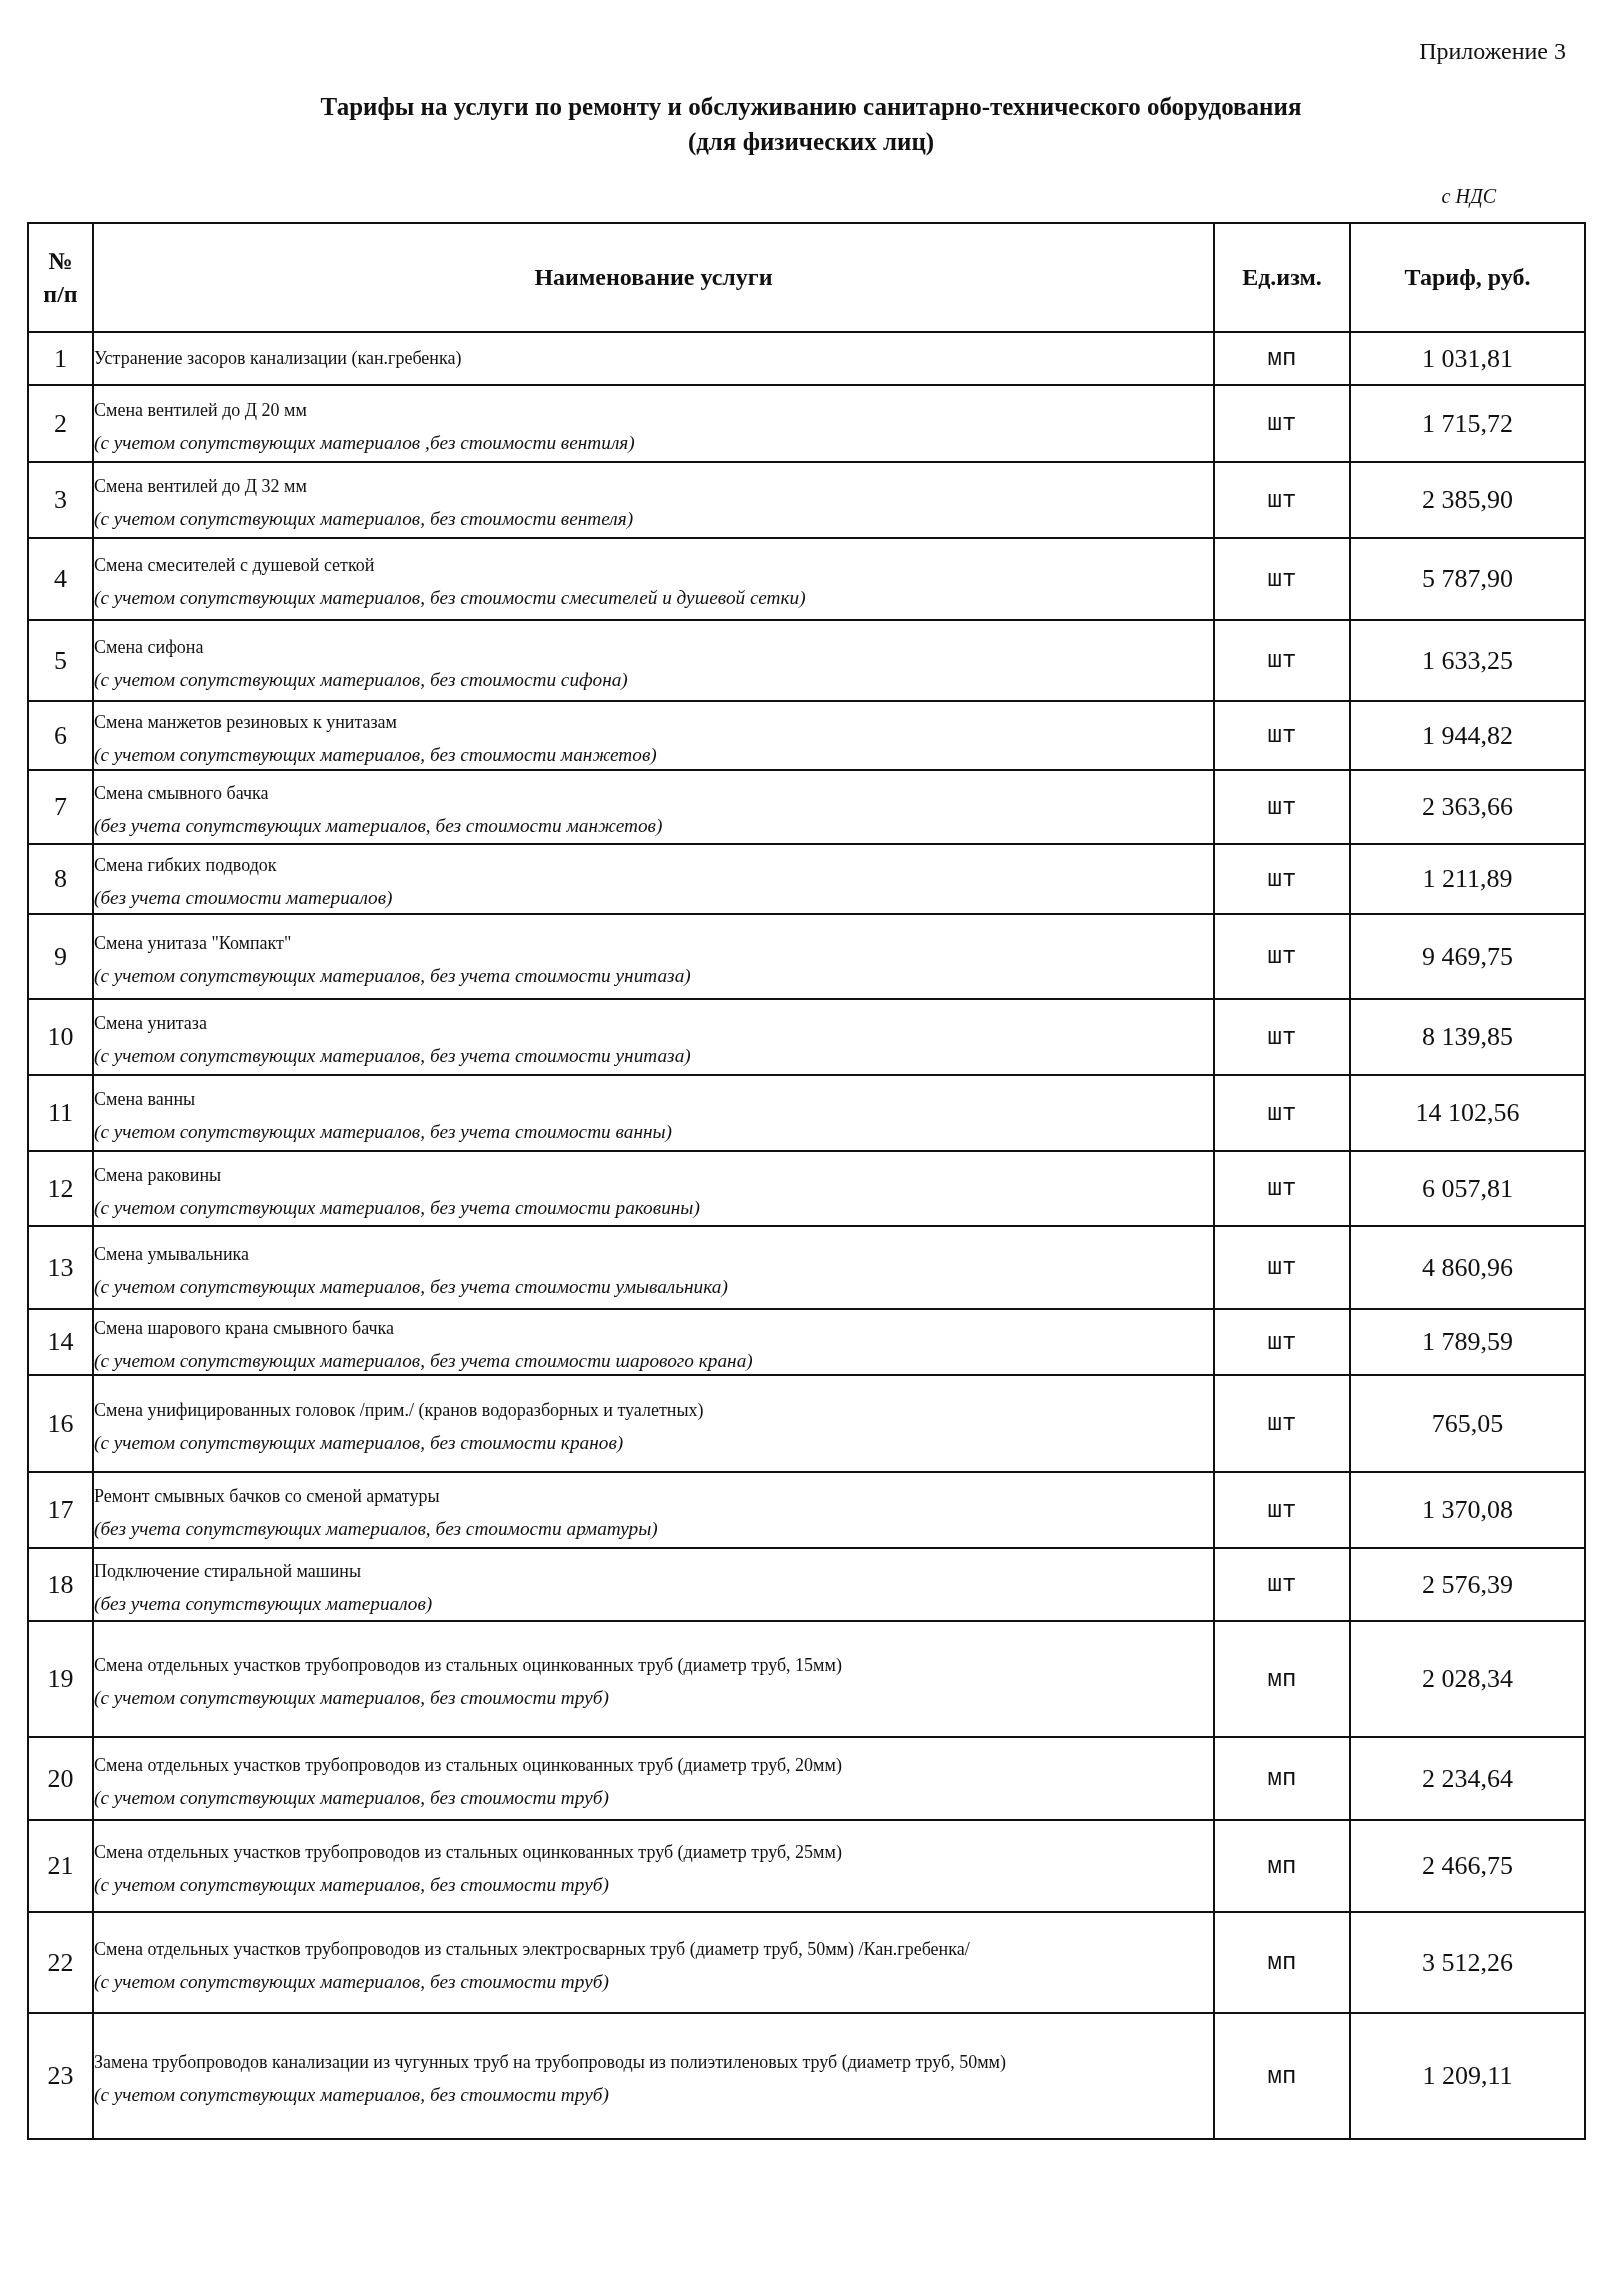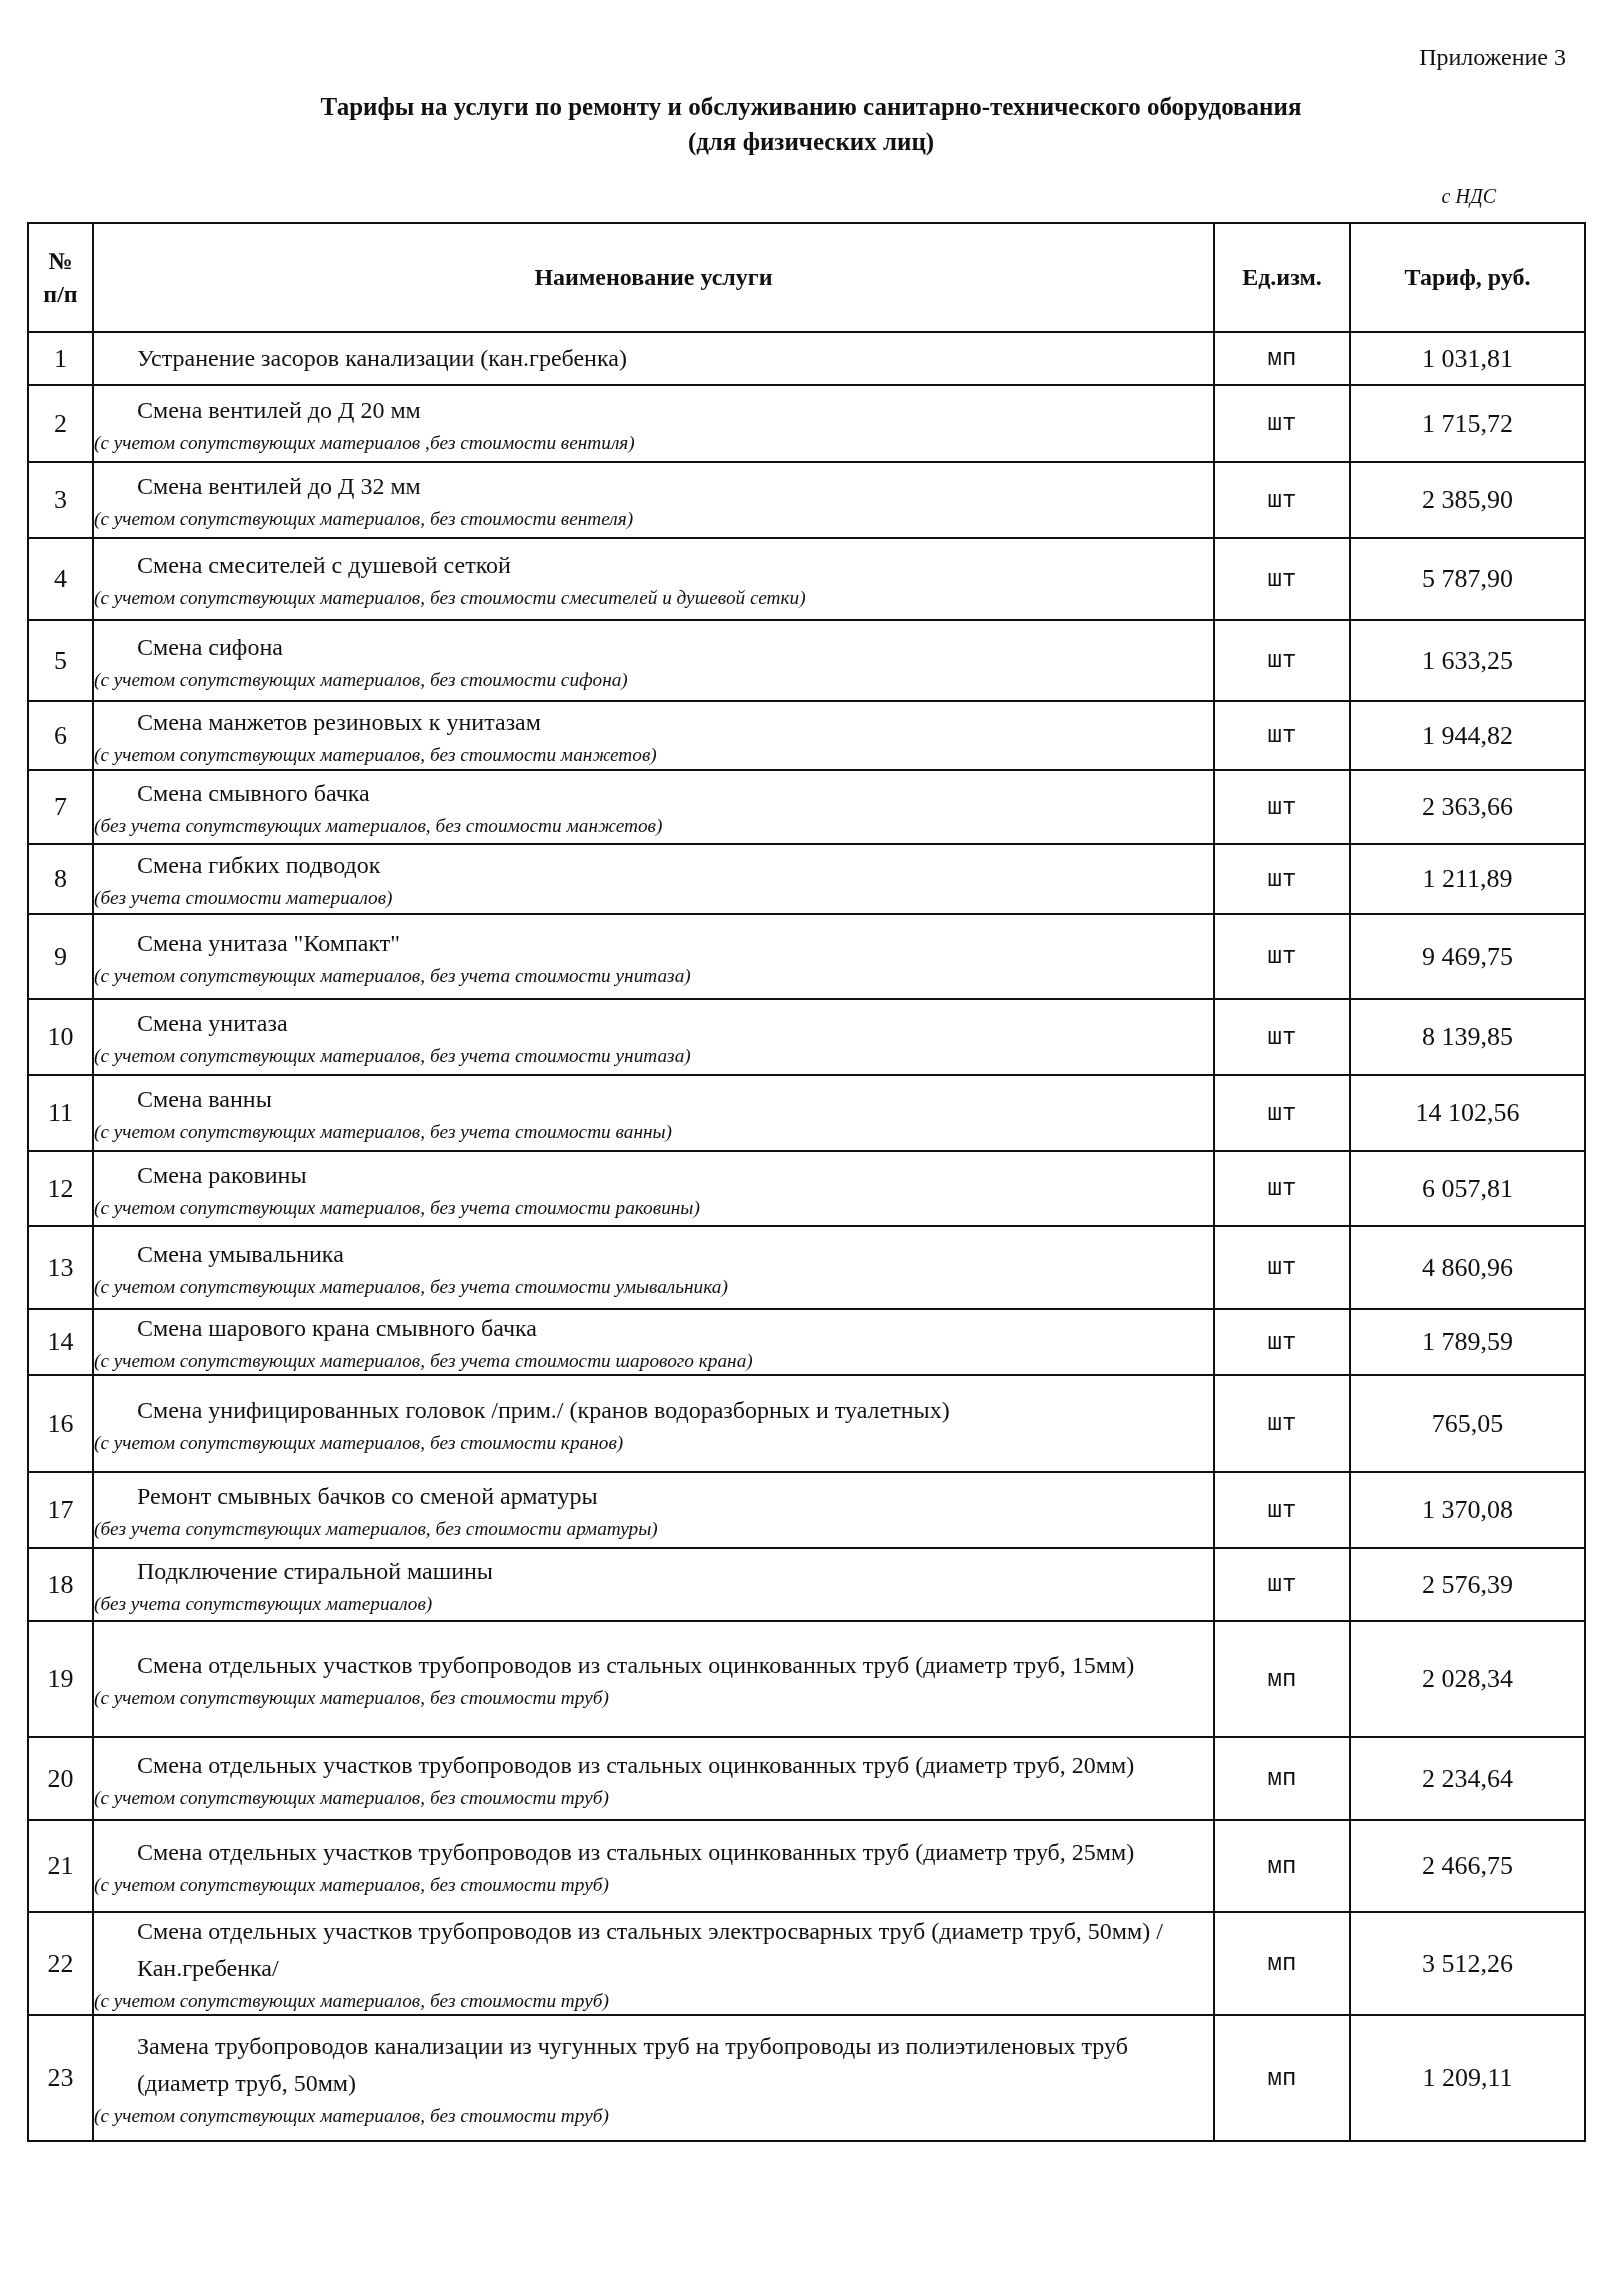--- a/index.html
+++ b/index.html
@@ -1,30 +1,30 @@
 <!DOCTYPE html>
 <html><head>
 <meta charset="utf-8">
 <style>
   html, body { margin: 0; padding: 0; background: #ffffff; }
   body { width: 1622px; height: 2292px; position: relative; overflow: hidden;
          font-family: "Liberation Serif", "DejaVu Serif", serif; color: #111; }
-  .appendix { position: absolute; top: 44px; right: 56px; font-size: 24px; }
+  .appendix { position: absolute; top: 38px; right: 56px; font-size: 24px; }
   .title { position: absolute; top: 89px; left: 0; width: 1738px; text-align: center;
            font-weight: bold; font-size: 25px; line-height: 35px; transform: translateX(-58px); }
   .title div { white-space: nowrap; }
   .vat { position: absolute; top: 185px; right: 126px; font-style: italic; font-size: 20px; }
   table.tariffs { position: absolute; left: 27px; top: 222px; width: 1556px;
                   border-collapse: collapse; table-layout: fixed; }
   table.tariffs td, table.tariffs th { border: 2.4px solid #111; padding: 0; vertical-align: middle; }
   th { font-weight: bold; font-size: 24px; text-align: center; line-height: 33px; }
   col.c-num { width: 65px; } col.c-name { width: 1121px; } col.c-unit { width: 136px; } col.c-price { width: 235px; }
   td.num { text-align: center; font-size: 26px; }
   td.name { padding-left: 3.9px; padding-right: 5.8px; }
-  .name-main { font-size: 24px; line-height: 37px; display: block; padding-left: 43px; }
+  .name-main { font-size: 18px; line-height: 37px; display: block; }
   .name-note { font-size: 19.3px; font-style: italic; line-height: 27px; display: block; }
   td.unit { text-align: center; font-size: 24px; font-family: Liberation Mono, monospace; }
   td.price { text-align: center; font-size: 26px; }
 </style>
 </head>
 <body>
 
 <div class="appendix">Приложение 3</div>
 
 <div class="title">

